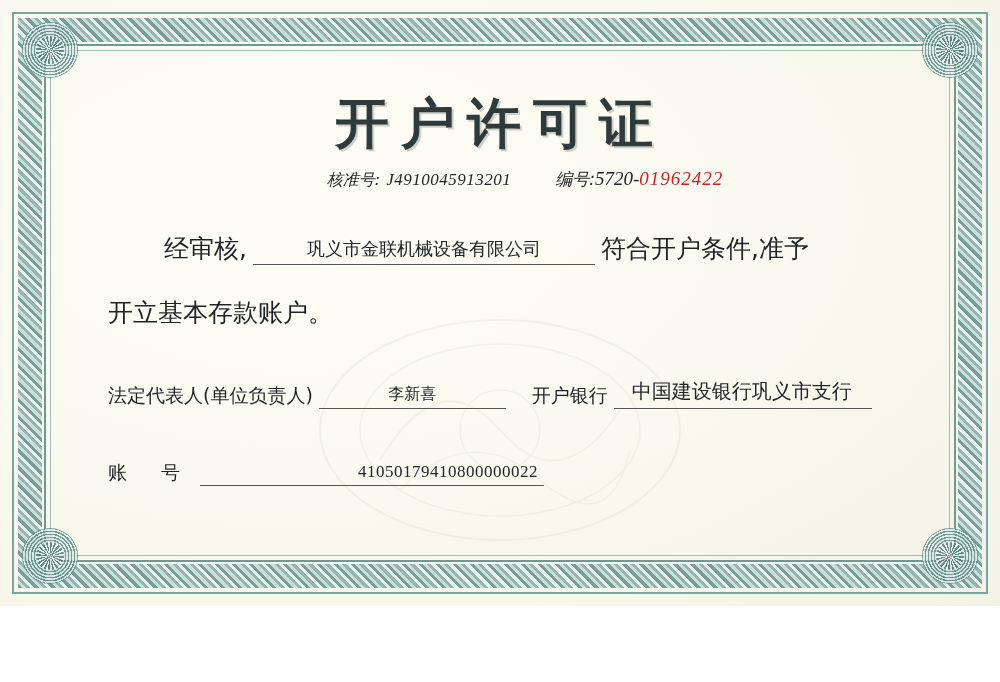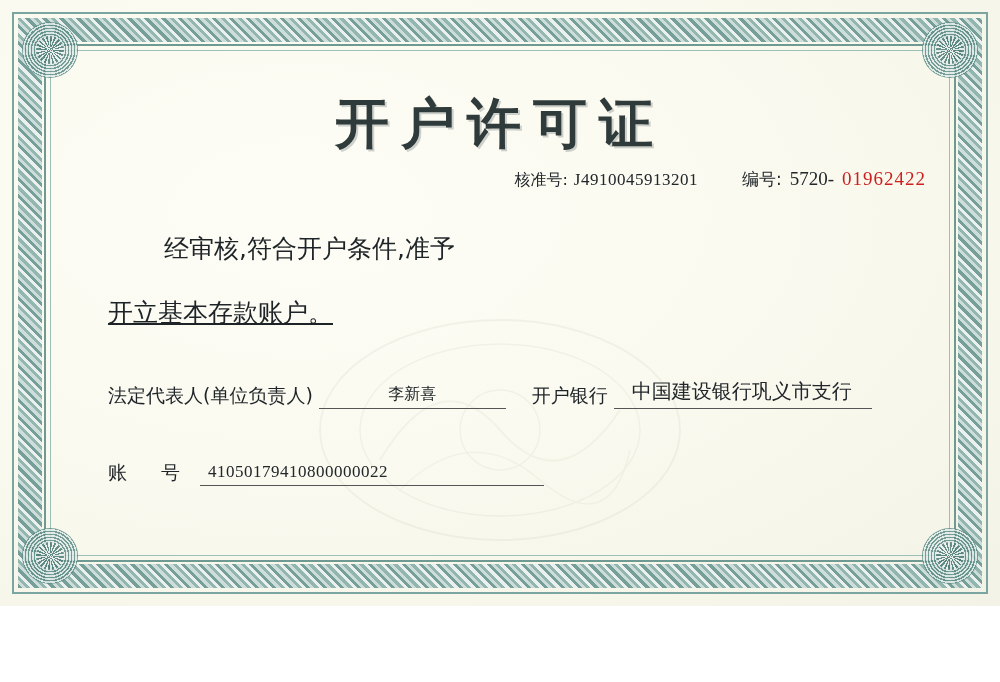--- a/index.html
+++ b/index.html
@@ -122,30 +122,31 @@
     color: #2f3a3a;
     text-shadow: 2px 2px 0 rgba(120,130,130,0.35);
   }
 
   .row-codes {
     position: absolute;
     top: 108px;
     left: 64px;
     right: 14px;
     display: flex;
-    justify-content: flex-end;
+    justify-content: center;
     align-items: baseline;
     font-size: 17px;
     color: #20262a;
+    font-style: italic;
   }
   .code-left { display: flex; align-items: baseline; gap: 6px; }
   .code-left .label { font-family: "DejaVu Sans", sans-serif; font-size: 16px; }
   .code-left .value { font-family: "Liberation Serif", serif; font-size: 17px; letter-spacing: 0.5px; }
 
-  .code-right { display: flex; align-items: baseline; gap: 8px; margin-left: 44px; }
+  .code-right { display: flex; align-items: baseline; gap: 0; margin-left: 44px; }
   .code-right .label { font-family: "DejaVu Sans", sans-serif; font-size: 17px; }
   .code-right .prefix { font-family: "Liberation Serif", serif; font-size: 19px; }
   .code-right .serial {
     font-family: "Liberation Serif", serif;
     font-size: 19px;
     color: #cc1f1f;
     letter-spacing: 1px;
   }
 
   .body-line1 {
@@ -172,21 +173,20 @@
   }
   .f-company { width: 330px; }
 
   .body-line2 {
     position: absolute;
     top: 236px;
     left: 48px;
     font-family: "DejaVu Sans", sans-serif;
     font-size: 25px;
     color: #1d2326;
-    text-decoration: underline;
   }
 
   .row-rep {
     position: absolute;
     top: 318px;
     left: 48px;
     right: 14px;
     display: flex;
     align-items: flex-end;
     font-family: "DejaVu Sans", sans-serif;
@@ -204,21 +204,21 @@
     display: flex;
     align-items: flex-end;
     font-family: "DejaVu Sans", sans-serif;
     font-size: 19px;
     color: #1d2326;
   }
   .acct-label { letter-spacing: 14px; }
   .f-account {
     width: 330px;
     font-size: 17px;
-    text-align: left;
+    text-align: right;
     padding-left: 8px;
     letter-spacing: 0.5px;
   }
 
   .issuer-block {
     position: absolute;
     right: 56px;
     top: 452px;
     text-align: center;
     font-family: "DejaVu Sans", sans-serif;
@@ -325,20 +325,21 @@
       </div>
       <div class="code-right">
         <span class="label">编号:</span>
         <span class="prefix">5720-</span>
         <span class="serial">01962422</span>
       </div>
     </div>
 
     <div class="body-line1">
       <span class="lead">经审核,</span>
+      <span class="fillin f-company">巩义市金联机械设备有限公司</span>
       <span>符合开户条件,准予</span>
     </div>
 
     <div class="body-line2">开立基本存款账户。</div>
 
     <div class="row-rep">
       <span>法定代表人(单位负责人)</span>
       <span class="fillin f-rep">李新喜</span>
       <span class="bank-label">开户银行</span>
       <span class="fillin f-bank">中国建设银行巩义市支行</span>

